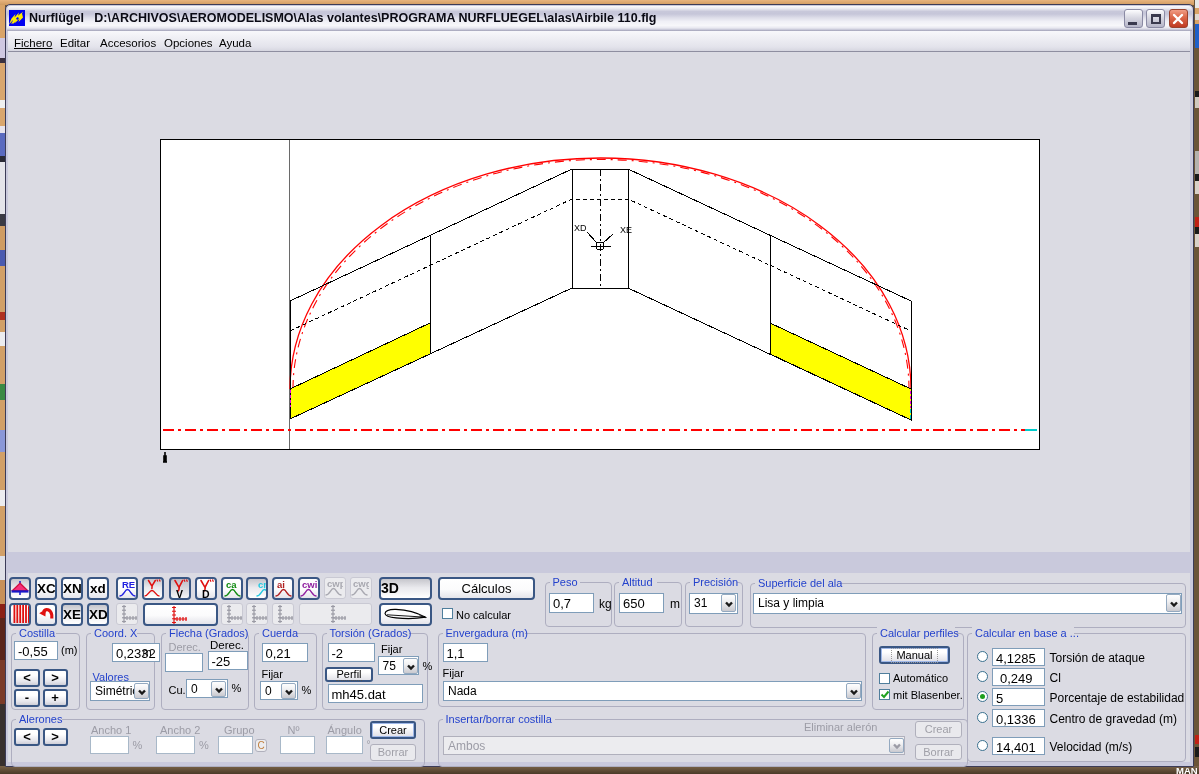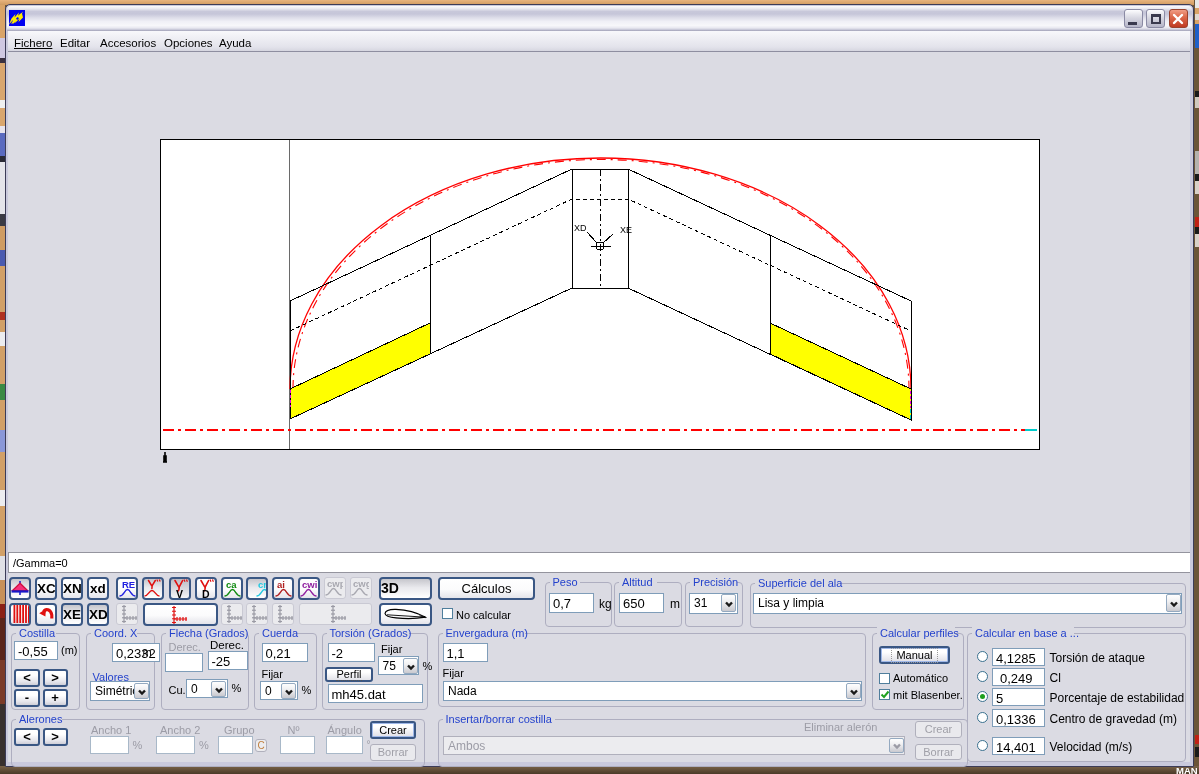--- a/index.html
+++ b/index.html
@@ -75,36 +75,36 @@
 <div class="abs" style="left:0px;top:766px;width:1199px;height:8px;background:linear-gradient(180deg,#7a6248,#4a3a28);"></div>
 <div class="abs" style="left:1176px;top:765px;width:23px;height:9px;color:#fff;font-size:9.5px;font-weight:bold;">MAN</div>
 <div class="abs" style="left:5px;top:4px;width:1189px;height:763px;background:#c9c9dc;border:1px solid #3c3c58;border-radius:5px 5px 0 0;"></div>
 <div class="abs" style="left:7px;top:6px;width:1185px;height:25px;border-radius:4px 4px 0 0;background:linear-gradient(180deg,#fbfbfc 0%,#ececf3 9%,#c8c8da 22%,#c6c6d9 32%,#dcdce8 46%,#f0f0f6 62%,#f7f7fa 78%,#e8e8f0 88%,#c0c0d2 96%,#9b9bb1 100%);"></div>
 <svg class="abs" style="left:9px;top:10px;" width="16" height="16" viewBox="0 0 16 16">
 <rect x="0" y="0" width="16" height="16" fill="#0000f0"></rect>
 <polygon points="0,14.5 4,10 3.2,13 7,9 6,13 10.5,8.5 9.5,12 14,7.5 13,3.5 14.2,1.5 9,6 10,2.5 5.5,7.5 6.5,4 2.5,8.5" fill="#ffea00"></polygon>
 <polygon points="2,13.5 6.5,8.5 10,5 12.5,3 13,5.5 9,9.5 4.5,13.5" fill="#ffea00"></polygon>
 <polygon points="7.0,8.6 8.8,7.0 10.0,8.2 8.2,9.9" fill="#0000f0"></polygon>
 </svg>
+<div class="abs" style="left:29px;top:11px;width:1000px;height:16px;font-size:12.5px;font-weight:bold;color:#0a0a14;">Nurflügel&nbsp;&nbsp;&nbsp;D:\ARCHIVOS\AEROMODELISMO\Alas volantes\PROGRAMA NURFLUEGEL\alas\Airbile 110.flg</div>
 <div class="abs" style="left:1123.5px;top:9px;width:19px;height:19px;border-radius:3px;border:1px solid #8a8aa4;background:linear-gradient(180deg,#fcfcfe,#d8d8e2 45%,#b5b5c8);"></div>
 <div class="abs" style="left:1128px;top:22px;width:9px;height:3px;background:#3a3a4e;"></div>
 <div class="abs" style="left:1146px;top:9px;width:19px;height:19px;border-radius:3px;border:1px solid #8a8aa4;background:linear-gradient(180deg,#fcfcfe,#d8d8e2 45%,#b5b5c8);"></div>
 <div class="abs" style="left:1150.5px;top:13.5px;width:10px;height:10px;border:2px solid #3a3a4e;border-top-width:3px;background:transparent;"></div>
 <div class="abs" style="left:1168.5px;top:9px;width:19.5px;height:19px;border-radius:3px;border:1px solid #99422e;background:linear-gradient(180deg,#f09d86 0%,#dd6a4c 40%,#c03a22 100%);"></div>
 <svg class="abs" style="left:1172px;top:12.5px;" width="12" height="12" viewBox="0 0 12 12">
 <path d="M2 2 L10 10 M10 2 L2 10" stroke="#fff" stroke-width="2.4" stroke-linecap="round"></path>
     </svg>
 <div class="abs" style="left:8px;top:31px;width:1182px;height:21px;background:linear-gradient(180deg,#f8f8fb,#e3e3eb 80%,#d6d6e0 100%);border-bottom:1px solid #8e8ea0;"></div>
 <div class="abs" style="left:14px;top:36.5px;width:90px;height:14px;font-size:11.5px;color:#000;text-decoration:underline;">Fichero</div>
 <div class="abs" style="left:60px;top:36.5px;width:90px;height:14px;font-size:11.5px;color:#000;">Editar</div>
 <div class="abs" style="left:100px;top:36.5px;width:90px;height:14px;font-size:11.5px;color:#000;">Accesorios</div>
 <div class="abs" style="left:164px;top:36.5px;width:90px;height:14px;font-size:11.5px;color:#000;">Opciones</div>
 <div class="abs" style="left:219px;top:36.5px;width:90px;height:14px;font-size:11.5px;color:#000;">Ayuda</div>
 <div class="abs" style="left:8px;top:52px;width:1182px;height:500px;background:#dbdbe3;"></div>
-<div class="abs" style="left:8px;top:552px;width:1182px;height:21px;background:#fff;border:1px solid #94949e;border-right:none;font-size:11px;color:#000;padding:4px 0 0 4px;">/Gamma=0</div>
 <div class="abs" style="left:8px;top:573px;width:1182px;height:189px;background:#dbdbe3;"></div>
 <div class="abs" style="left:160px;top:139px;width:880px;height:311px;background:#fff;border:1px solid #000;"></div>
 <svg class="abs" style="left:161px;top:140px;" width="878" height="309" viewBox="0 0 878 309" shape-rendering="crispEdges">
 <line x1="128.5" y1="0" x2="128.5" y2="309" stroke="#6a6a6a" stroke-width="1"></line>
 <path d="M129 249 A310.5 231 0 0 1 750 249" fill="none" stroke="#ff0000" stroke-width="1.3" shape-rendering="auto"></path>
 <path d="M132 249 A308 229.5 0 0 1 748 249" fill="none" stroke="#ff0000" stroke-width="1.1" stroke-dasharray="9 5 2 5" shape-rendering="auto"></path>
 <polygon points="129,249 269,183 269,214 129,279" fill="#ffff00" stroke="#000" stroke-width="1"></polygon>
 <polygon points="750,249 609,183 609,214 750,280" fill="#ffff00" stroke="#000" stroke-width="1"></polygon>
 <g stroke="#000" stroke-width="1" fill="none">
 <rect x="411" y="29" width="56" height="119"></rect>

